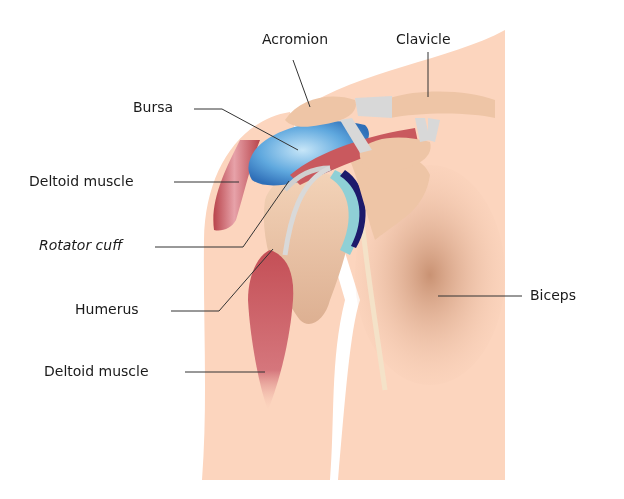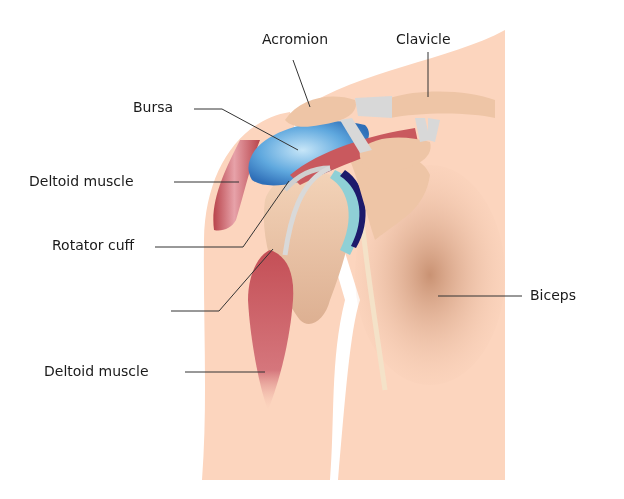--- a/index.html
+++ b/index.html
@@ -90,16 +90,17 @@
       <polyline points="171,311 219,311 273,249"></polyline>
       <polyline points="185,372 265,372"></polyline>
       <polyline points="438,296 522,296"></polyline>
     </g>
   </svg>
 
   <div class="label" style="left:262px; top:32px;">Acromion</div>
   <div class="label" style="left:396px; top:32px;">Clavicle</div>
   <div class="label" style="left:133px; top:100px;">Bursa</div>
   <div class="label" style="left:29px; top:174px;">Deltoid muscle</div>
-  <div class="label" style="left:52px; top:238px;">Rotator cuff</div>
+  <div class="label" style="left:39px; top:238px;font-style:italic;">Rotator cuff</div>
+  <div class="label" style="left:75px; top:302px;">Humerus</div>
   <div class="label" style="left:44px; top:364px;">Deltoid muscle</div>
   <div class="label" style="left:530px; top:288px;">Biceps</div>
 </div>
 
 </body></html>

